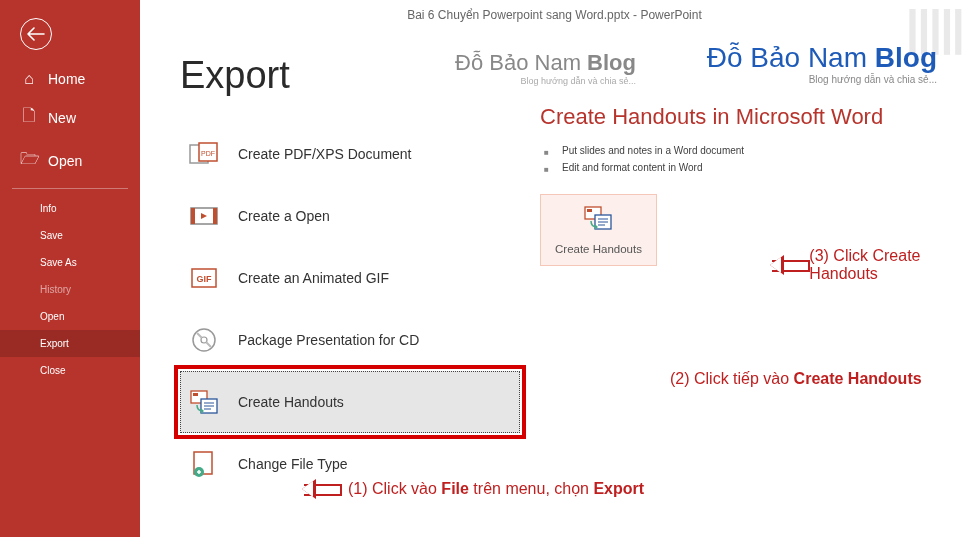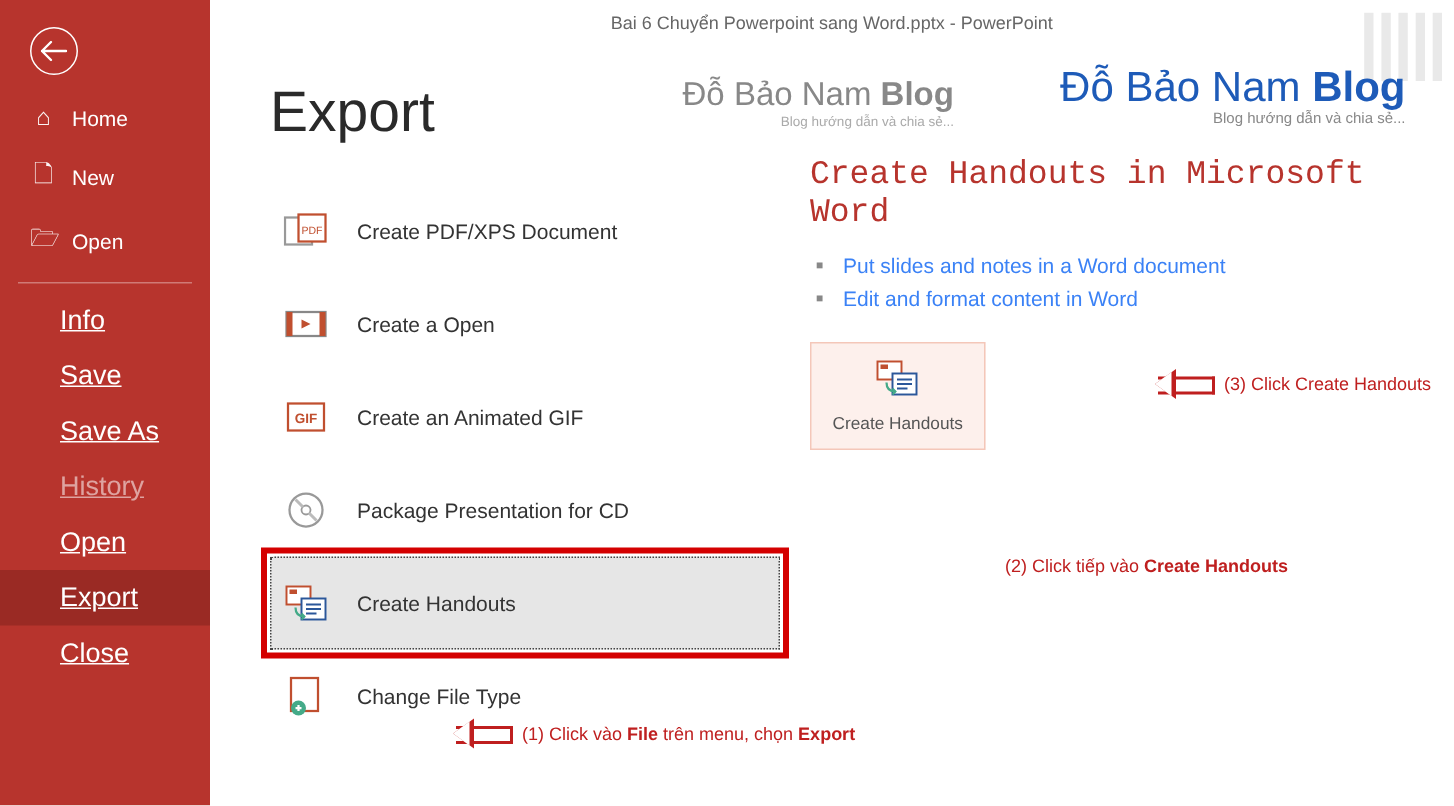--- a/index.html
+++ b/index.html
@@ -1,21 +1,21 @@
 <!DOCTYPE html>
 <html><head>
 <meta charset="utf-8">
 <style>
   * { box-sizing: border-box; margin: 0; padding: 0; }
   body { font-family: "Segoe UI", Tahoma, sans-serif; font-size: 14px; color: #333; width: 969px; height: 537px; overflow: hidden; position: relative; background: #fff; }
   .app { display: flex; width: 100%; height: 100%; }
   .sidebar { width: 140px; background: #b7342d; color: #fff; display: flex; flex-direction: column; padding-top: 10px; }
   .back-btn { width: 32px; height: 32px; border: 1.5px solid #fff; border-radius: 50%; margin: 8px 0 12px 20px; display: flex; align-items: center; justify-content: center; font-size: 18px; cursor: pointer; }
   .nav-item { display: flex; align-items: center; gap: 10px; padding: 8px 0 8px 20px; cursor: pointer; font-size: 14px; }
-  .nav-item.sub { padding-left: 40px; font-size: 18px; text-decoration: underline; }
+  .nav-item.sub { padding-left: 40px; font-size: 10px; }
   .nav-item.history { color: rgba(255,255,255,0.55); }
   .nav-item.active { background: #9a2a24; }
   .divider { border: none; border-top: 1px solid rgba(255,255,255,0.35); margin: 6px 12px; }
   .nav-icon { width: 18px; text-align: center; font-size: 16px; opacity: 0.95; }
   .main { flex: 1; background: #fff; position: relative; }
   .titlebar { text-align: center; padding: 8px 0 4px; font-size: 12px; color: #666; }
   .watermark { position: absolute; right: 6px; top: 0; color: #e9e9e9; font-size: 48px; font-weight: bold; letter-spacing: -2px; pointer-events: none; }
   .logo-top { position: absolute; right: 32px; top: 42px; text-align: right; }
   .logo-top .l1 { font-size: 28px; color: #1e5bb8; font-weight: 400; }
   .logo-top .l1 b { font-weight: 700; }
@@ -26,27 +26,27 @@
   .logo-mid { position: absolute; left: 315px; top: 50px; color: #888; }
   .logo-mid .l1 { font-size: 22px; font-weight: 300; }
   .logo-mid .l1 .b { color: #888; font-weight: 700; }
   .logo-mid .l2 { font-size: 9px; color: #aaa; text-align: right; }
   .export-list { display: flex; flex-direction: column; }
   .export-item { display: flex; align-items: center; gap: 18px; padding: 18px 8px; cursor: pointer; }
   .export-item.selected { background: #e6e6e6; border: 1px dotted #444; outline: 4px solid #d40000; outline-offset: 2px; padding: 17px 7px; }
   .export-icon { width: 32px; height: 26px; display: flex; align-items: center; justify-content: center; font-size: 22px; color: #701a75; }
   .export-icon.gray { color: #888; }
   .rightcol { flex: 1; padding-top: 72px; }
-  .right-title { font-size: 22px; color: #b7342d; font-weight: 400; margin-bottom: 12px; font-family: Liberation Mono, monospace; }
+  .right-title { font-size: 22px; color: #b7342d; font-weight: 400; margin-bottom: 12px; }
   .bullets { list-style: none; margin-bottom: 18px; }
-  .bullets li { font-size: 14px; color: #3b82f6; padding: 3px 0 3px 22px; position: relative; }
+  .bullets li { font-size: 10px; color: #404040; padding: 3px 0 3px 22px; position: relative; }
   .bullets li::before { content: "■"; position: absolute; left: 4px; color: #888; font-size: 8px; top: 6px; }
   .create-btn { display: inline-flex; flex-direction: column; align-items: center; background: #fdf0ec; border: 1px solid #f4c7b9; padding: 10px 14px; gap: 6px; font-size: 11.5px; color: #555; cursor: pointer; }
   .create-btn .ico { font-size: 22px; }
-  .annot { position: absolute; color: #bf1f1f; font-family: Arial, sans-serif; font-size: 12px; display: flex; align-items: center; gap: 6px; }
+  .annot { position: absolute; color: #bf1f1f; font-family: Arial, sans-serif; font-size: 16px; display: flex; align-items: center; gap: 6px; }
   .annot b { font-weight: bold; }
   .arrow-l { width: 50px; height: 18px; position: relative; }
   .arrow-l::before { content: ""; position: absolute; left: 12px; top: 4px; width: 36px; height: 8px; border: 2px solid #bf1f1f; border-left: none; background: #fff; }
   .arrow-l::after { content: ""; position: absolute; left: 0; top: -1px; border: 10px solid transparent; border-right: 14px solid #bf1f1f; }
   .arrow-l span { position: absolute; left: 2px; top: 1px; border: 8px solid transparent; border-right: 11px solid #fff; z-index: 1; }
   .annot1 { left: 152px; top: 480px; }
   .annot2 { left: 530px; top: 370px; }
   .annot3 { left: 620px; top: 247px; }
 </style>
 </head>

